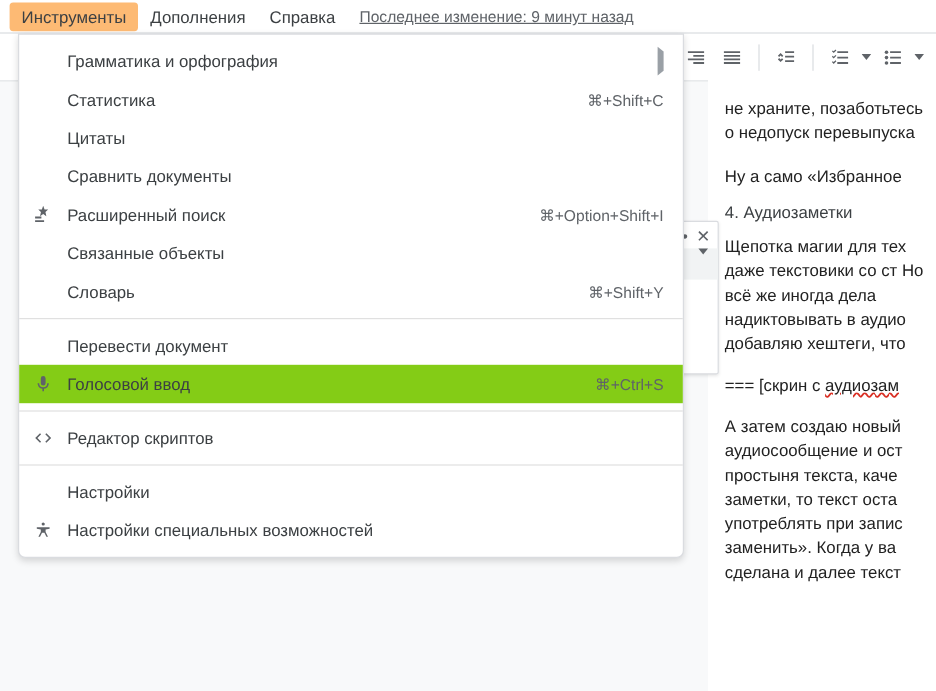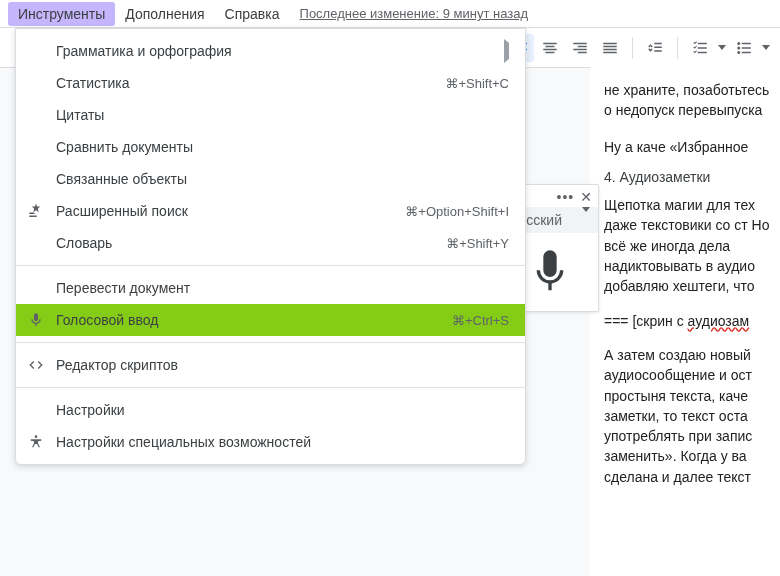--- a/index.html
+++ b/index.html
@@ -1,33 +1,33 @@
 <!DOCTYPE html>
 <html><head>
 <meta charset="utf-8">
 <style>
   * { box-sizing: border-box; margin: 0; padding: 0; }
   body { font-family: Arial, "Helvetica Neue", sans-serif; font-size: 14px; color: #3c4043; background: #fff; width: 780px; height: 576px; overflow: hidden; position: relative; }
   
   .menubar { display: flex; align-items: center; height: 28px; border-bottom: 1px solid #dadce0; padding: 0 8px; gap: 0; }
   .menubar-item { padding: 4px 10px; cursor: pointer; border-radius: 3px; }
-  .menubar-item.active { background: #c4b5fd; }
+  .menubar-item.active { background: #fdba74; }
   .last-edit { margin-left: 10px; color: #5f6368; text-decoration: underline; cursor: pointer; font-size: 13px; }
 
   .toolbar { display: flex; align-items: center; height: 40px; border-bottom: 1px solid #dadce0; padding: 0 8px; gap: 0; font-size: 18px; color: #5f6368; }
   .toolbar-right { margin-left: auto; display: flex; align-items: center; gap: 2px; }
   .tbtn { width: 28px; height: 28px; display: flex; align-items: center; justify-content: center; border-radius: 3px; cursor: pointer; }
   .tbtn svg { display: block; }
   .tbtn.active { background: #e8f0fe; }
   .tbtn.active svg { fill: #1a73e8; }
   .sep { width: 1px; height: 22px; background: #dadce0; margin: 0 6px; }
   .dd-caret { width: 12px; display:flex; align-items:center; justify-content:center; }
   .dd-caret svg { fill:#5f6368; }
 
-  .dropdown { position: absolute; left: 15px; top: 28px; width: 511px; background: #fff; border: 1px solid #dadce0; border-radius: 0 0 6px 6px; box-shadow: 0 2px 6px rgba(0,0,0,0.15); padding: 6px 0; z-index: 20; }
+  .dropdown { position: absolute; left: 15px; top: 28px; width: 555px; background: #fff; border: 1px solid #dadce0; border-radius: 0 0 6px 6px; box-shadow: 0 2px 6px rgba(0,0,0,0.15); padding: 6px 0; z-index: 20; }
   .dd-item { display: flex; align-items: center; height: 32px; padding: 0 16px 0 0; cursor: pointer; font-size: 14px; color: #3c4043; }
   .dd-item.highlight { background: #84cc16; }
   .dd-icon { width: 40px; display: flex; align-items: center; justify-content: center; color: #5f6368; }
   .dd-icon svg { fill: #5f6368; }
   .dd-label { flex: 1; }
   .dd-shortcut { color: #5f6368; font-size: 13px; }
   .dd-sub { margin-left: auto; color: #5f6368; }
   .dd-divider { height: 1px; background: #e0e0e0; margin: 6px 0; }
 
   .canvas { position: absolute; left: 0; top: 68px; right: 0; bottom: 0; background: #f8f9fa; }
@@ -127,31 +127,31 @@
   </div>
   <div class="dd-item">
     <span class="dd-icon"></span>
     <span class="dd-label">Цитаты</span>
   </div>
   <div class="dd-item">
     <span class="dd-icon"></span>
     <span class="dd-label">Сравнить документы</span>
   </div>
   <div class="dd-item">
-    <span class="dd-icon"></span>
-    <span class="dd-label">Связанные объекты</span>
-  </div>
-  <div class="dd-item">
     <span class="dd-icon">
         <svg width="18" height="18" viewBox="0 0 24 24">
           <path d="M12 2l1.5 4h4l-3 3 1 4.5L12 11l-3.5 2.5 1-4.5-3-3h4z M3 14h7v2H3zm0 4h10v2H3z"></path>
         </svg>
       </span>
     <span class="dd-label">Расширенный поиск</span>
     <span class="dd-shortcut">⌘+Option+Shift+I</span>
+  </div>
+  <div class="dd-item">
+    <span class="dd-icon"></span>
+    <span class="dd-label">Связанные объекты</span>
   </div>
   <div class="dd-item">
     <span class="dd-icon"></span>
     <span class="dd-label">Словарь</span>
     <span class="dd-shortcut">⌘+Shift+Y</span>
   </div>
 
   <div class="dd-divider"></div>
 
   <div class="dd-item">
@@ -192,21 +192,21 @@
           <path d="M4 8h16v2l-5 1v3l3 6h-2l-2.5-5h-3L8 20H6l3-6v-3L4 10z"></path>
         </svg>
       </span>
     <span class="dd-label">Настройки специальных возможностей</span>
   </div>
 </div>
 
 <div class="canvas">
   <div class="page">
     <p>не храните, позаботьтесь о недопуск перевыпуска</p>
-    <p style="margin-top:16px">Ну а каче «Избранное</p>
+    <p style="margin-top:16px">Ну а само «Избранное</p>
     <h3>4. Аудиозаметки</h3>
     <p>Щепотка магии для тех даже текстовики со ст Но всё же иногда дела надиктовывать в аудио добавляю хештеги, что</p>
     <p class="mono" style="margin-top:14px"><span>=== [скрин с </span><span class="redspell">аудиозам</span></p>
     <p style="margin-top:14px">А затем создаю новый аудиосообщение и ост простыня текста, каче заметки, то текст оста употреблять при запис заменить». Когда у ва сделана и далее текст</p>
   </div>
 </div>
 
 <div class="voice-panel">
   <div class="vp-top">
     <span class="vp-dots">•••</span>

